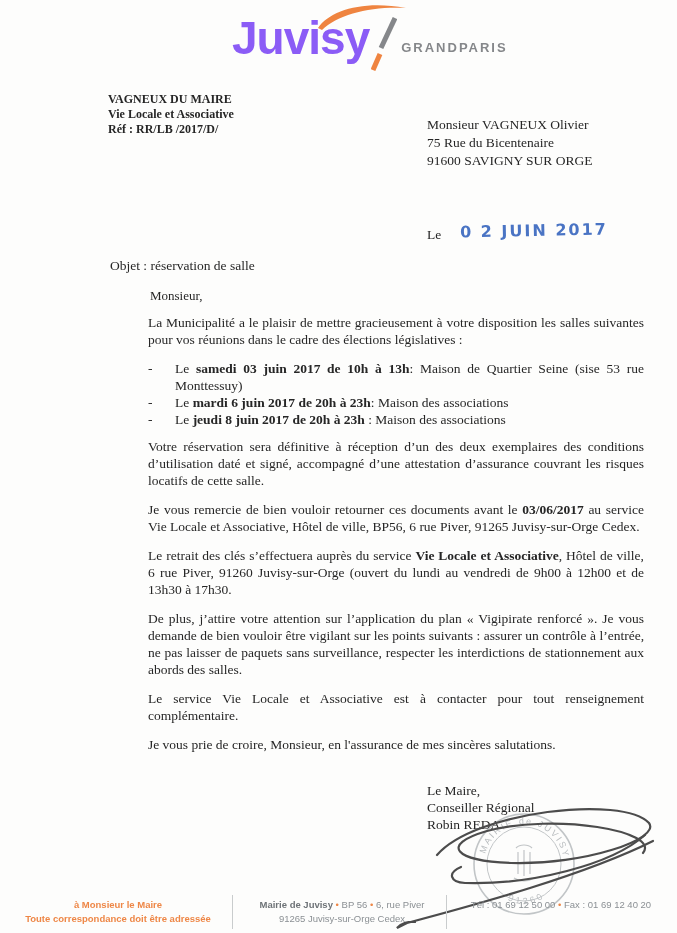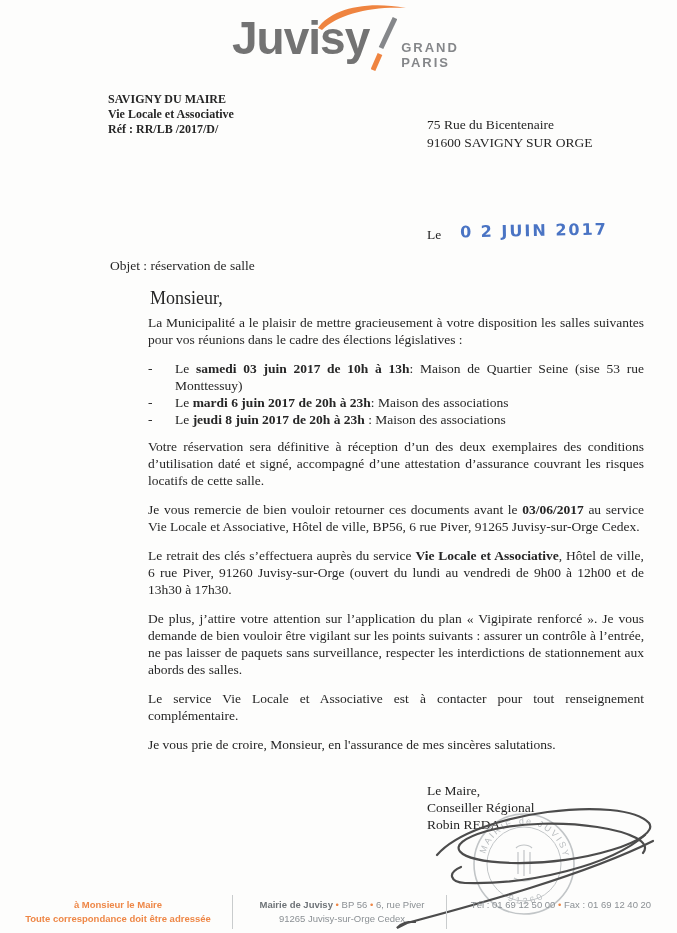--- a/index.html
+++ b/index.html
@@ -4,36 +4,36 @@
 <style>
   html,body{margin:0;padding:0;background:#e8e8e8;}
   .page{
     position:relative;width:677px;height:933px;background:#fdfdfc;
     font-family:"Liberation Serif",serif;color:#262626;overflow:hidden;
     margin:0 auto;
   }
   
   .logo-wrap{position:absolute;left:232px;top:10px;display:flex;align-items:flex-start;}
   .logo-word{position:relative;font-family:"Liberation Sans",sans-serif;font-weight:bold;
-    font-size:46px;color:#737373;letter-spacing:-1px;line-height:56px;}
+    font-size:46px;color:#8b5cf6;letter-spacing:-1px;line-height:56px;}
   .logo-swoosh{position:absolute;left:84px;top:-6px;}
   .logo-slash{margin:6px 4px 0 2px;}
-  .logo-gp{display:flex;flex-direction:column;margin-top:30px;
+  .logo-gp{display:flex;flex-direction:row;margin-top:30px;
     font-family:"Liberation Sans",sans-serif;font-weight:bold;font-size:13px;
     color:#85878a;letter-spacing:2px;line-height:15px;}
   .rep-lines{position:absolute;left:237px;top:66px;font-family:"Liberation Sans",sans-serif;
     font-size:8.5px;color:#55585c;letter-spacing:.4px;line-height:13px;}
   
   .sender{position:absolute;left:108px;top:92px;font-size:12px;font-weight:bold;line-height:15px;}
   .recipient{position:absolute;left:427px;top:116px;font-size:13.5px;line-height:18px;}
   .dateline{position:absolute;left:427px;top:227px;font-size:13.5px;}
   .datestamp{position:absolute;left:460px;top:221px;font-family:"DejaVu Sans",sans-serif;
     font-weight:bold;font-size:16px;color:#4a74c4;letter-spacing:2px;transform:rotate(-1.2deg);}
   .subject{position:absolute;left:110px;top:258px;font-size:13.5px;}
-  .salutation{position:absolute;left:150px;top:288px;font-size:18px;}
+  .salutation{position:absolute;left:150px;top:288px;font-size:13px;}
   
   .body-flow{position:absolute;left:148px;top:314px;width:496px;font-size:13.5px;
     line-height:17px;text-align:justify;}
   .body-flow p{margin:0 0 12px 0;}
   .blist{margin:0 0 10px 0;}
   .blist .li{display:flex;margin:0;}
   .blist .dash{width:27px;flex:none;}
   .blist .litxt{flex:1;text-align:justify;}
   .b{font-weight:bold;}
   
@@ -69,26 +69,27 @@
       <path d="M24,2 L10,32" stroke="#85878a" stroke-width="5" fill="none"></path>
       <path d="M9,38 L2,54" stroke="#ef8440" stroke-width="5" fill="none"></path>
     </svg>
     <div class="logo-gp">
       <span>GRAND</span>
       <span>PARIS</span>
     </div>
   </div>
 
   <div class="sender">
-    <div>SAVIGNY DU MAIRE</div>
+    <div>VAGNEUX DU MAIRE</div>
     <div>Vie Locale et Associative</div>
     <div>Réf : RR/LB /2017/D/</div>
   </div>
 
   <div class="recipient">
+    <div>Monsieur VAGNEUX Olivier</div>
     <div>75 Rue du Bicentenaire</div>
     <div>91600 SAVIGNY SUR ORGE</div>
   </div>
 
   <div class="dateline">Le</div>
   <div class="datestamp">0 2 JUIN 2017</div>
 
   <div class="subject">Objet : réservation de salle</div>
   <div class="salutation">Monsieur,</div>
 

